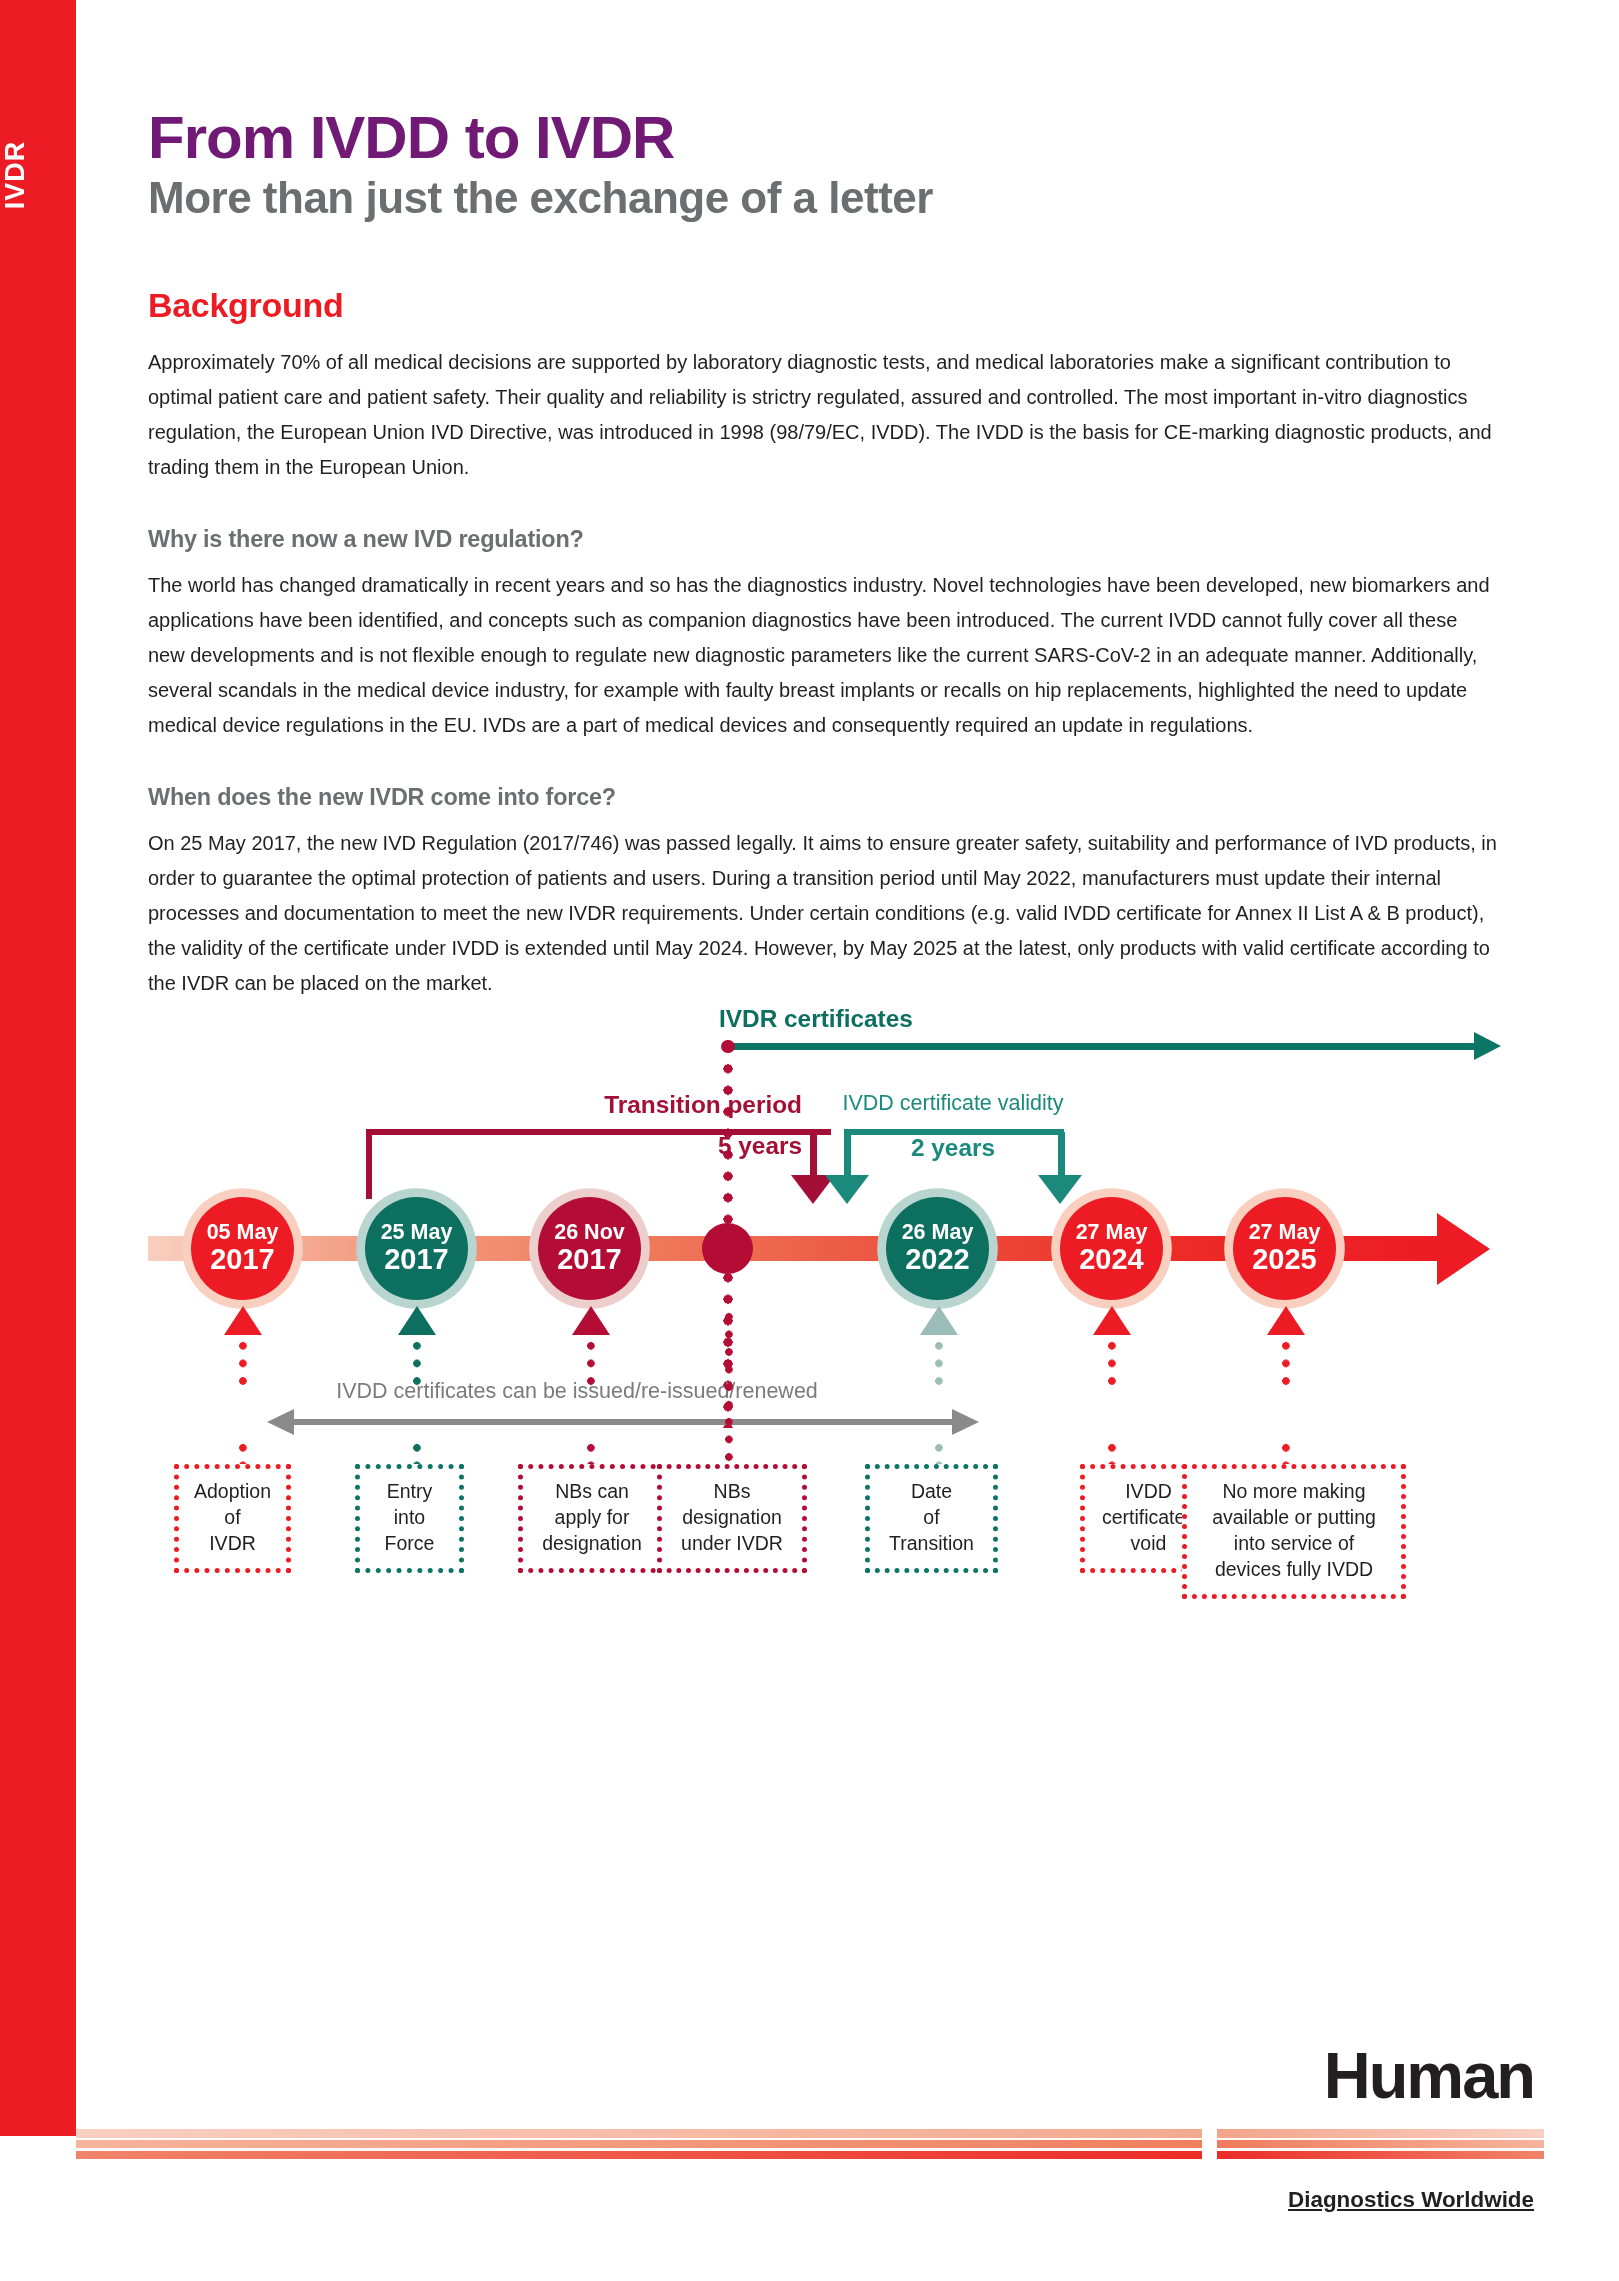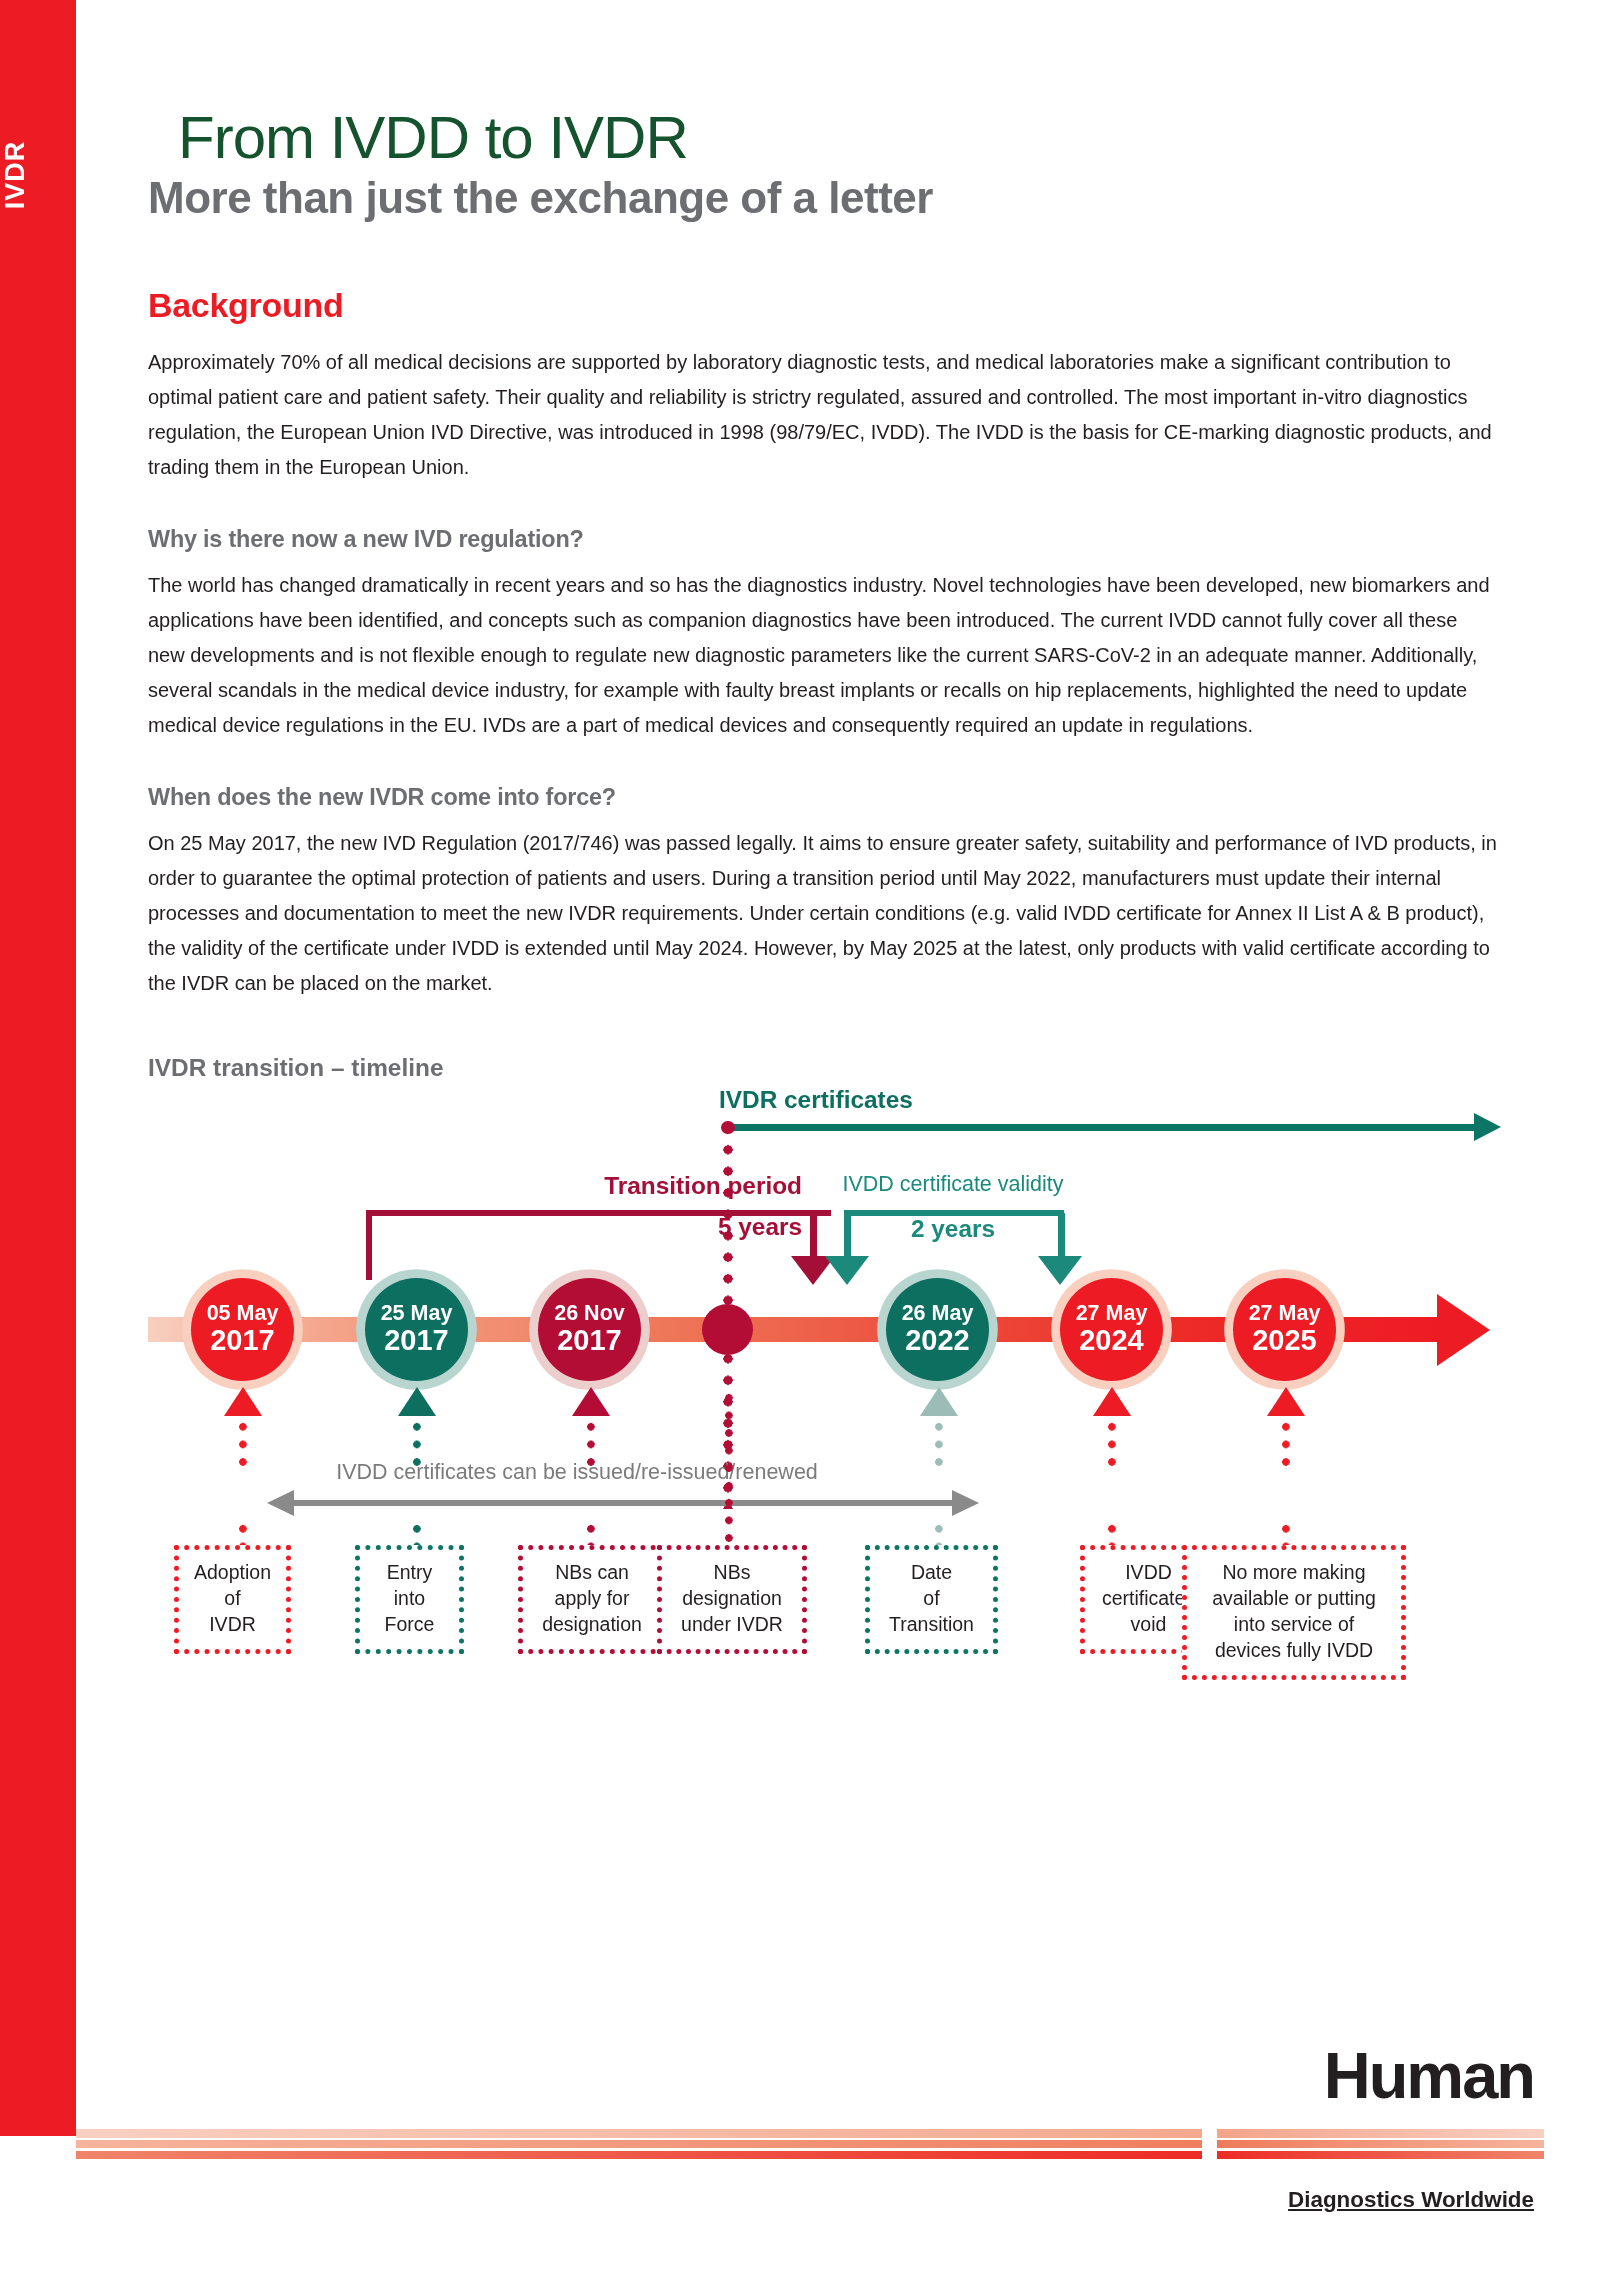--- a/index.html
+++ b/index.html
@@ -27,24 +27,23 @@
     transform: rotate(-90deg);
     transform-origin: 38px 38px;
     white-space: nowrap;
   }
 
   
   .content { position: absolute; left: 148px; top: 0; width: 1395px; }
 
   .title {
     margin-top: 107px;
-    font-size: 60px; font-weight: normal;
-    color: #14532d; line-height: 1.02;
+    font-size: 60px; font-weight: bold;
+    color: #701a75; line-height: 1.02;
     letter-spacing: -1px;
-    margin-left: 30px;
   }
   .subtitle {
     margin-top: 5.9px;
     font-size: 44px; font-weight: bold;
     color: #6c6e71; line-height: 1.1;
     letter-spacing: -0.5px;
   }
 
   .section-head {
     margin-top: 64px;
@@ -307,21 +306,20 @@
 
   <div class="section-head">Background</div>
   <div class="para">Approximately 70% of all medical decisions are supported by laboratory diagnostic tests, and medical laboratories make a significant contribution to optimal patient care and patient safety. Their quality and reliability is strictry regulated, assured and controlled. The most important in-vitro diagnostics regulation, the European Union IVD Directive, was introduced in 1998 (98/79/EC, IVDD). The IVDD is the basis for CE-marking diagnostic products, and trading them in the European Union.</div>
 
   <div class="sub-head">Why is there now a new IVD regulation?</div>
   <div class="para">The world has changed dramatically in recent years and so has the diagnostics industry. Novel technologies have been developed, new biomarkers and applications have been identified, and concepts such as companion diagnostics have been introduced. The current IVDD cannot fully cover all these new developments and is not flexible enough to regulate new diagnostic parameters like the current SARS-CoV-2 in an adequate manner. Additionally, several scandals in the medical device industry, for example with faulty breast implants or recalls on hip replacements, highlighted the need to update medical device regulations in the EU. IVDs are a part of medical devices and consequently required an update in regulations.</div>
 
   <div class="sub-head">When does the new IVDR come into force?</div>
   <div class="para">On 25 May 2017, the new IVD Regulation (2017/746) was passed legally. It aims to ensure greater safety, suitability and performance of IVD products, in order to guarantee the optimal protection of patients and users. During a transition period until May 2022, manufacturers must update their internal processes and documentation to meet the new IVDR requirements. Under certain conditions (e.g. valid IVDD certificate for Annex II List A &amp; B product), the validity of the certificate under IVDD is extended until May 2024. However, by May 2025 at the latest, only products with valid certificate according to the IVDR can be placed on the market.</div>
 
-  <div class="fig-head">IVDR transition – timeline</div>
 
   <div class="timeline">
 
     <div class="ivdr-cert-label">IVDR certificates</div>
     <div class="teal-rail"></div>
     <div class="teal-rail-arrow"></div>
     <div class="teal-rail-cap"></div>
 
     <div class="v-dots-mid"></div>
     <div class="v-dots-mid2"></div>

